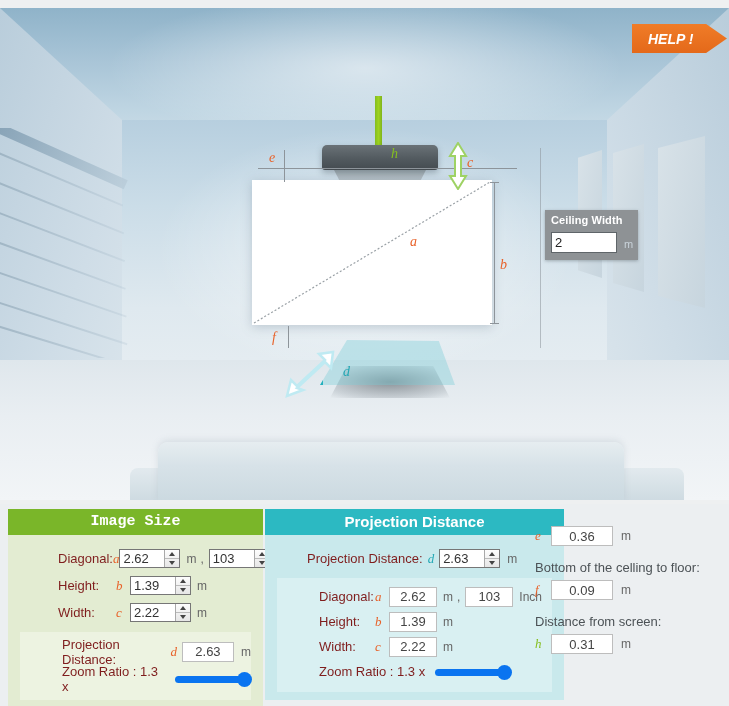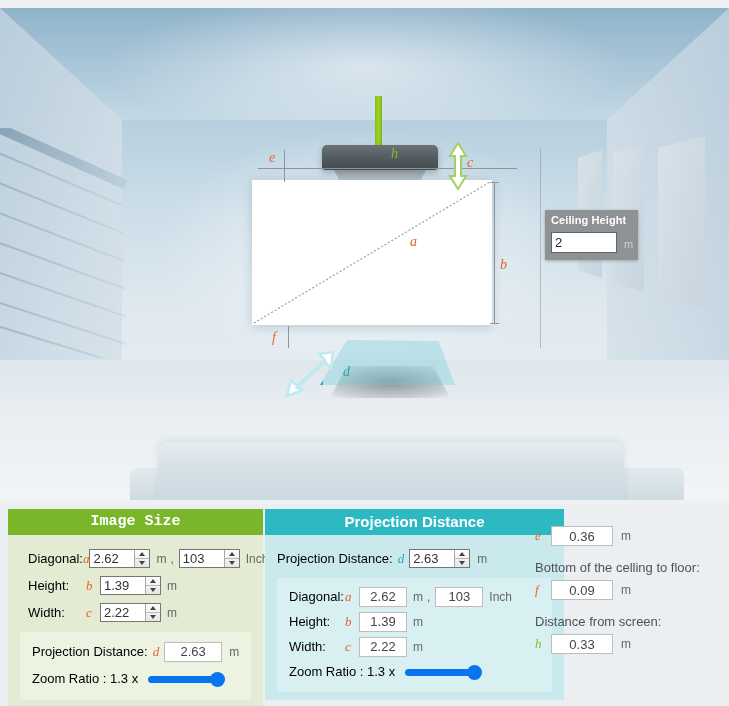--- a/index.html
+++ b/index.html
@@ -191,21 +191,21 @@
   .card-green .card-body { background:#e3ecd2; padding:10px 0 8px 0; }
   .card-teal { left:265px; top:5px; width:299px; }
   .card-teal .card-head { background:#2cb9c2; }
   .card-teal .card-body { background:#c9e9ec; padding:10px 0 8px 0; }
 
   .row {
     display:flex; align-items:center; height:27px;
     font-size:13px; color:#555; padding-left:20px;
     font-family:"Liberation Sans", sans-serif;
   }
-  .row .lbl { color:#000000; }
+  .row .lbl { color:#7f1d1d;margin-left:30px; }
   .row .sym { color:#e8622a; font-style:italic; font-family:"Liberation Serif", serif; font-size:13px; }
   .row .sym.teal { color:#23a8b5; }
   .row .unit { color:#666; font-size:12px; }
 
   .spin {
     position:relative; display:inline-flex; align-items:center;
     border:1px solid #767676; background:#fff; height:19px;
   }
   .spin input {
     border:0; outline:0; height:17px; width:44px;
@@ -334,25 +334,26 @@
 
     <div class="dim-line dim-v" style="left:288px; top:318px; height:22px;"></div>
     <div class="dim-label" style="left:272px; top:322px;">f</div>
 
     <svg class="arrow-d" viewBox="0 0 56 52">
       <polygon points="50,4 48,20 42,14 14,40 20,42 4,48 8,32 14,38 42,12 36,6" fill="#ffffff" stroke="#bfeaf2" stroke-width="2.5"></polygon>
     </svg>
     <div class="dim-label teal" style="left:343px; top:356px;">d</div>
 
     <div class="ch-box">
-      <div class="ch-title">Ceiling Height</div>
+      <div class="ch-title">Ceiling Width</div>
       <div class="ch-unit">m</div>
       <input class="ch-input" type="text" value="2" style="">
     </div>
 
+    <div class="help-btn">HELP !</div>
   </div>
 
   <div class="panels">
 
     <div class="card card-green">
       <div class="card-head">Image Size</div>
       <div class="card-body">
 
         <div class="row">
           <span class="lbl" style="width:58px;">Diagonal:</span>
@@ -481,19 +482,19 @@
       <div class="s-title">Bottom of the celling to floor:</div>
       <div class="s-row">
         <span class="s-sym">f</span>
         <span class="flat-box" style="width:62px;">0.09</span>
         <span class="s-unit">m</span>
       </div>
 
       <div class="s-title">Distance from screen:</div>
       <div class="s-row">
         <span class="s-sym green">h</span>
-        <span class="flat-box" style="width:62px;">0.33</span>
+        <span class="flat-box" style="width:62px;">0.31</span>
         <span class="s-unit">m</span>
       </div>
 
     </div>
   </div>
 </div>
 
 </body></html>

